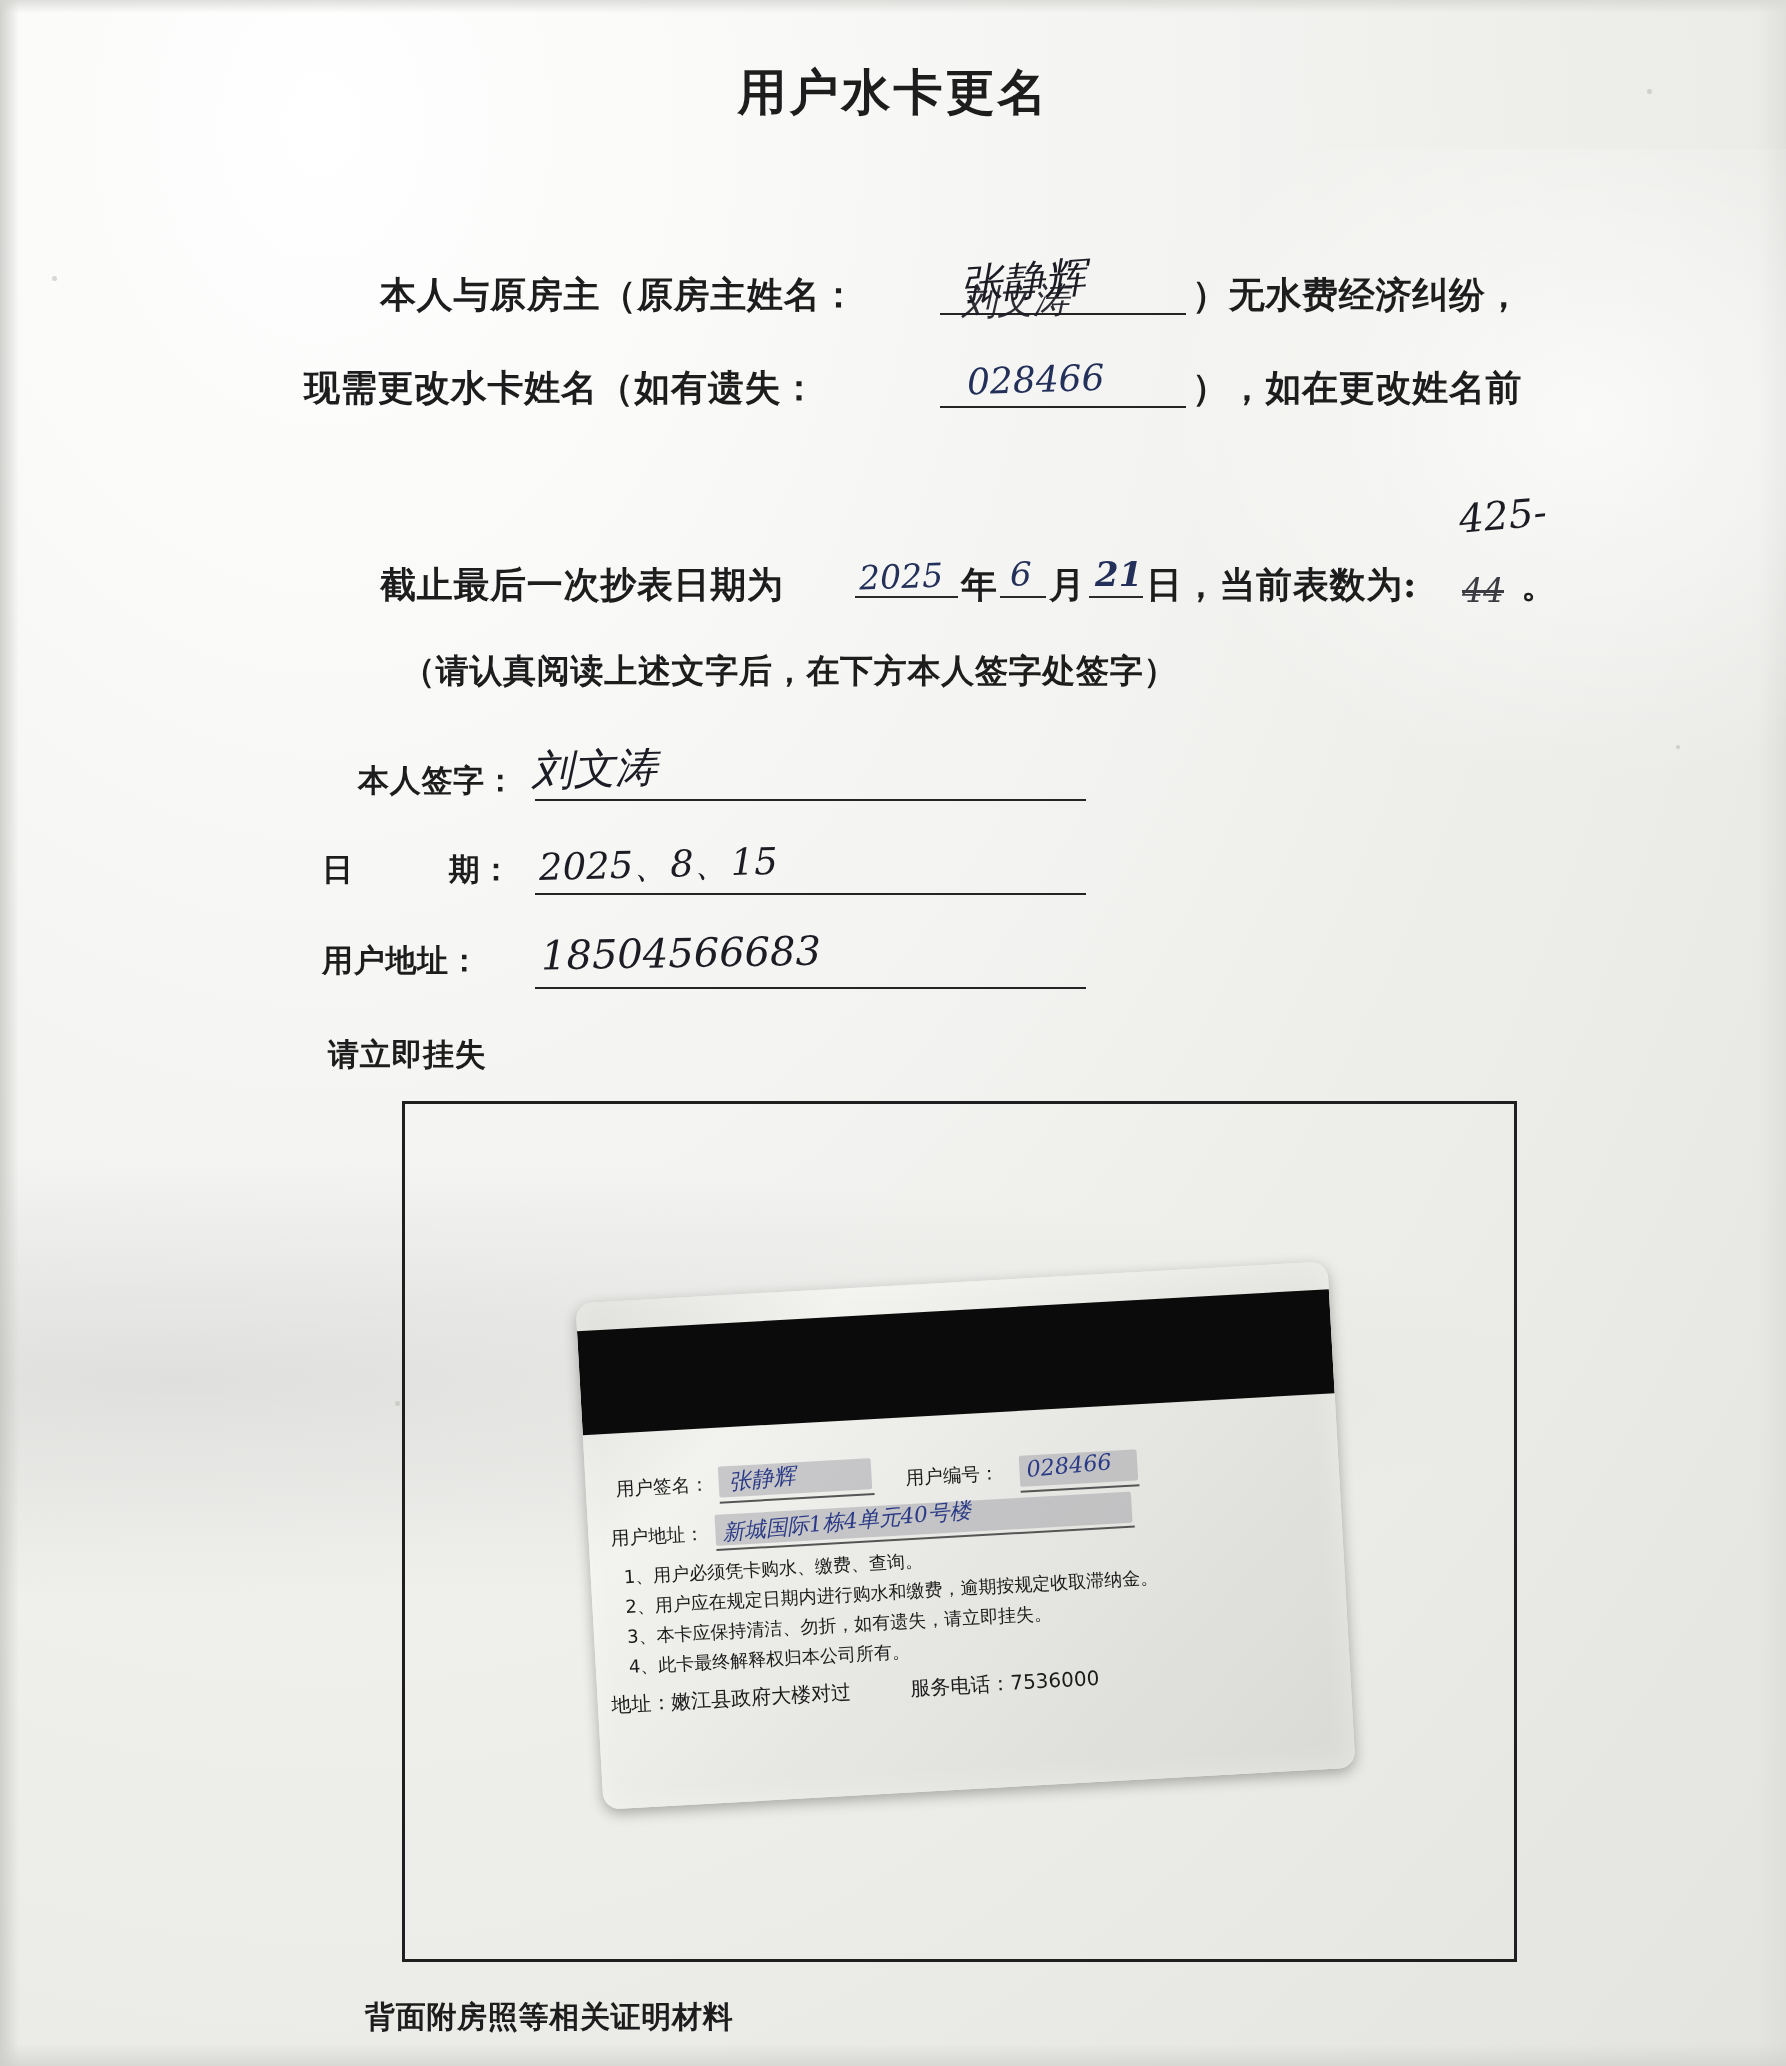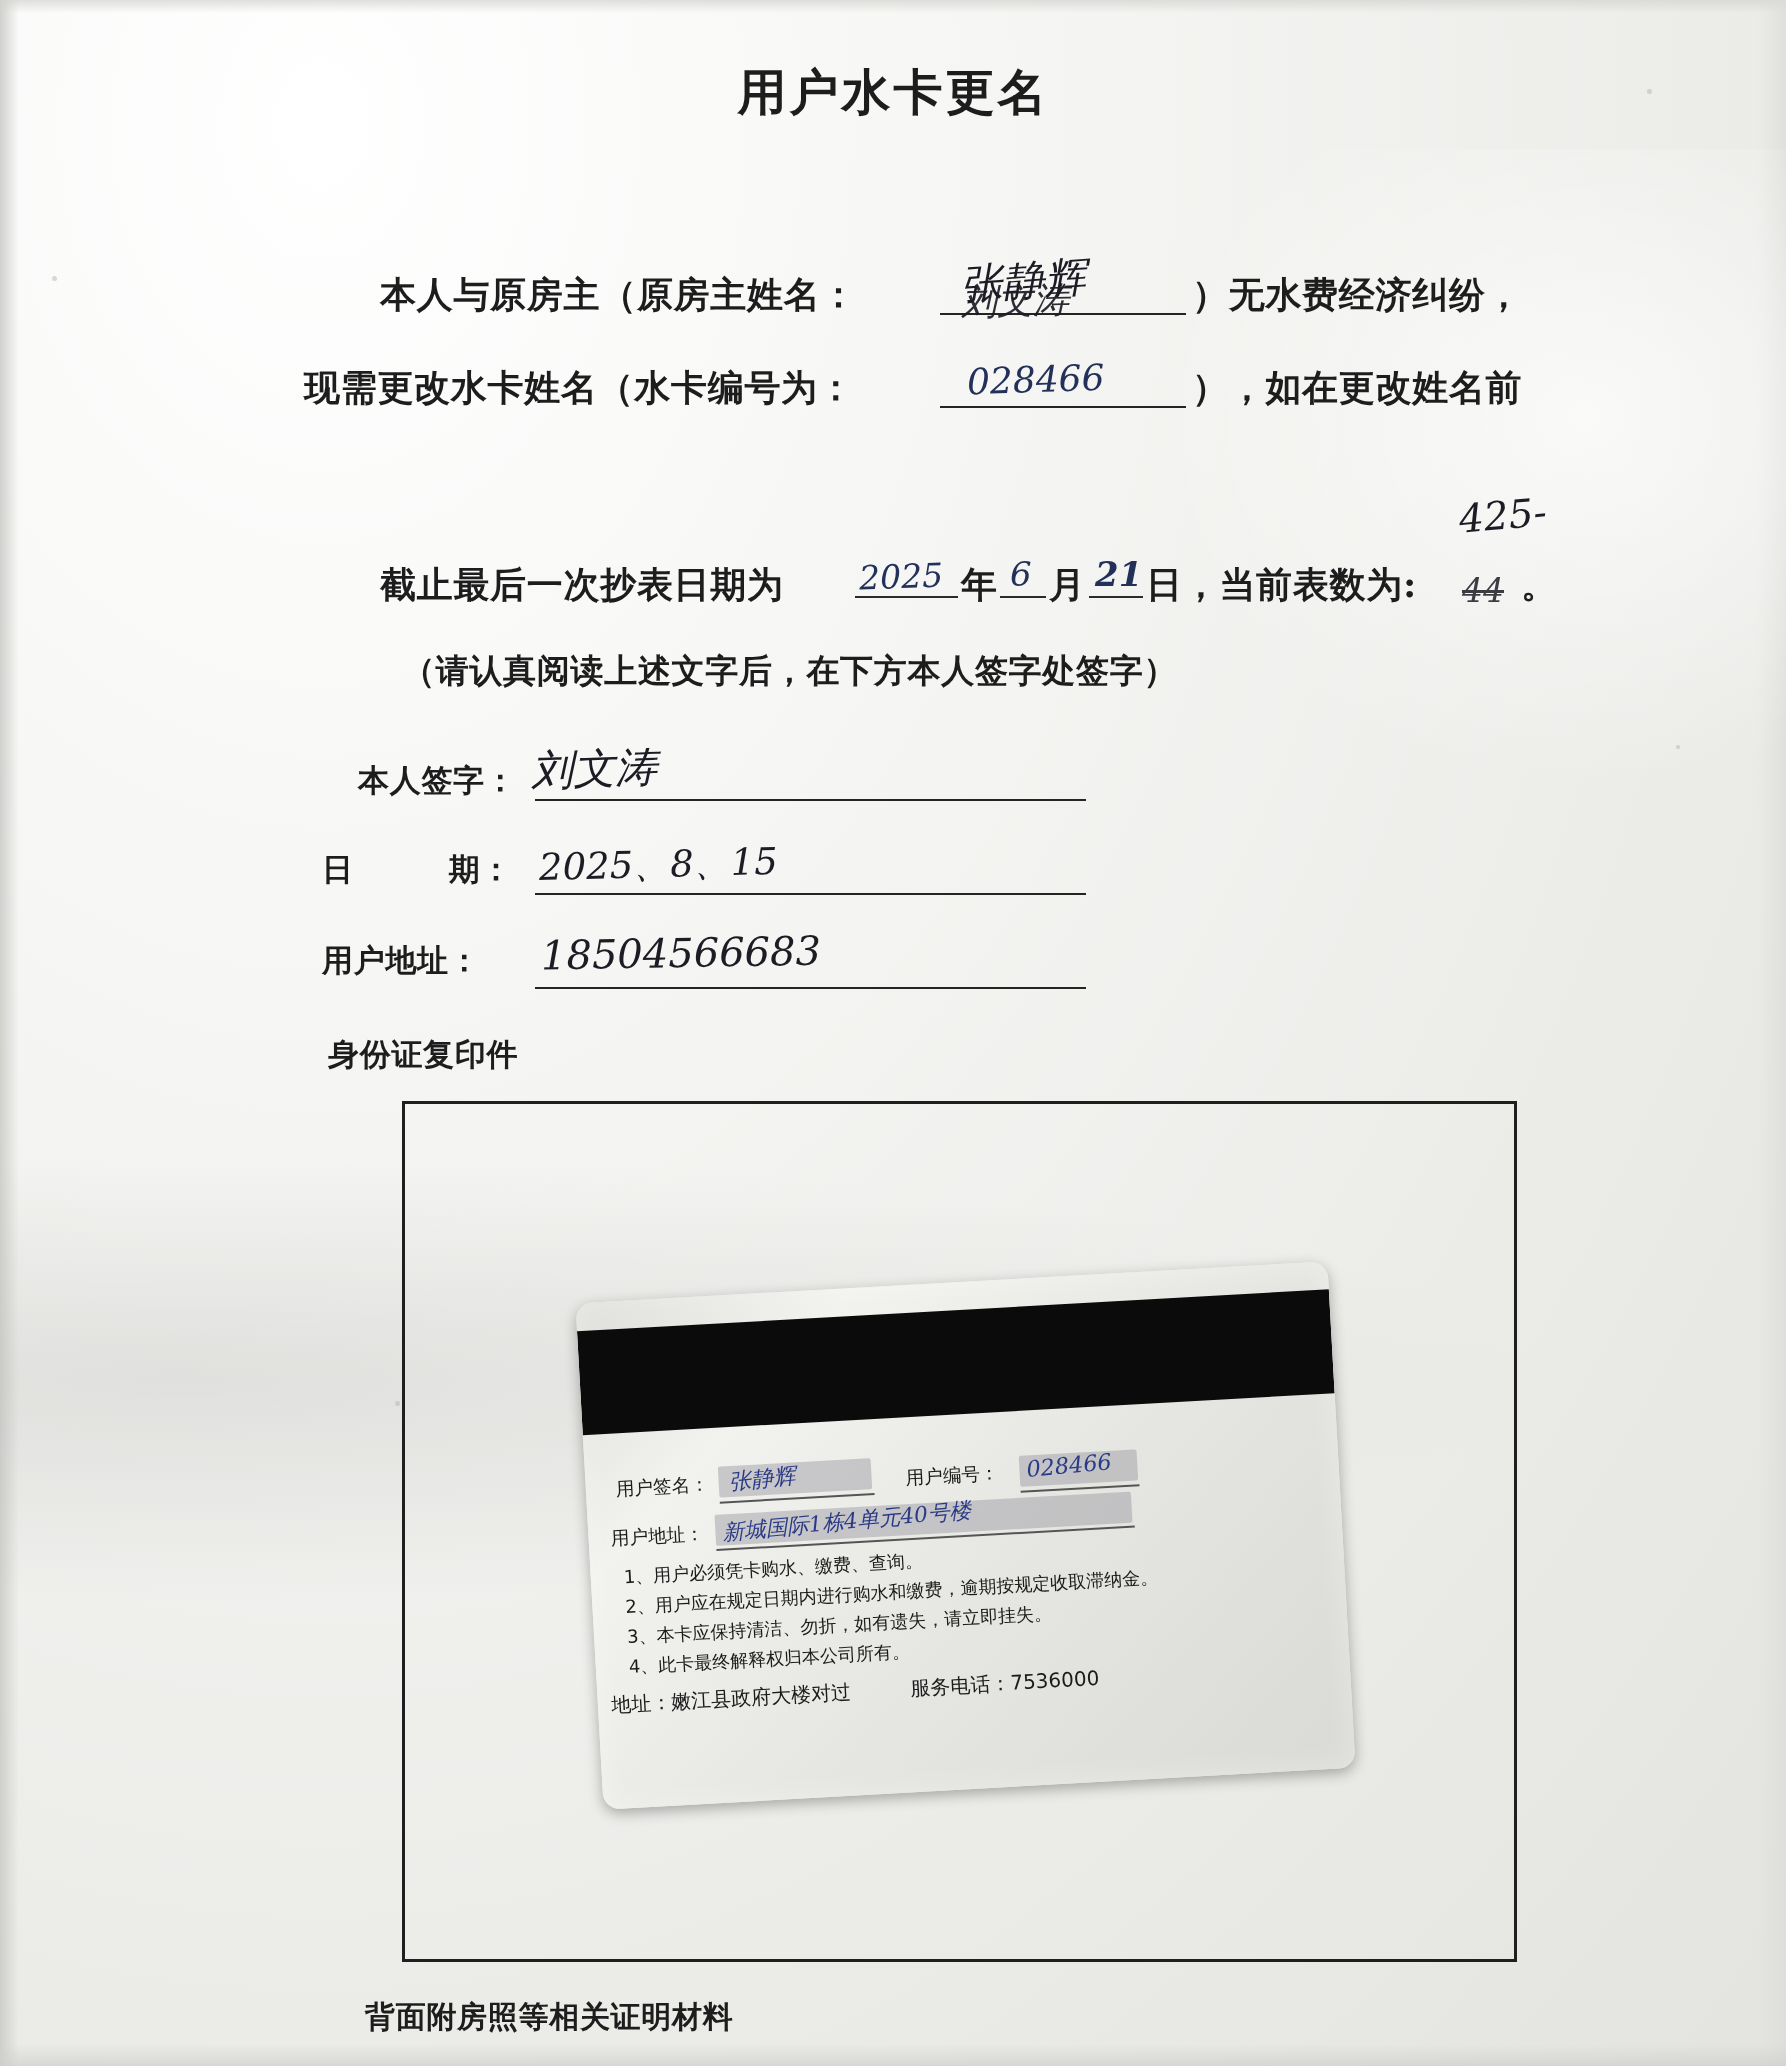--- a/index.html
+++ b/index.html
@@ -178,21 +178,21 @@
   <div class="dot" style="left:1676px;top:745px;width:3.7px;height:3.7px;"></div>
 
   <div id="title" class="printed">用户水卡更名</div>
 
   <div class="printed body-line" style="left:380px; top:276px;">本人与原房主（原房主姓名：</div>
   <div class="rule" style="left:940px; top:313px; width:246px;"></div>
   <div class="hand dark" style="left:960px; top:253px; font-size:42px; transform:rotate(-4deg);">张静辉</div>
   <div class="hand dark" style="left:961px; top:277px; font-size:36px; transform:rotate(-1.5deg); opacity:.92;">刘文涛</div>
   <div class="printed body-line" style="left:1192px; top:276px;">）无水费经济纠纷，</div>
 
-  <div class="printed body-line" style="left:304px; top:369px;">现需更改水卡姓名（水卡编号为：</div>
+  <div class="printed body-line" style="left:304px; top:369px;">现需更改水卡姓名（如有遗失：</div>
   <div class="rule" style="left:940px; top:406px; width:246px;"></div>
   <div class="hand blue" style="left:967px; top:359px; font-size:36px; transform:rotate(-2deg);">028466</div>
   <div class="printed body-line" style="left:1192px; top:369px;">），如在更改姓名前</div>
 
 
   <div class="printed body-line" style="left:380px; top:566px;">截止最后一次抄表日期为</div>
   <div class="hand blue" style="left:859px; top:557px; font-size:33px; transform:rotate(-2deg);">2025</div>
   <div class="rule thin" style="left:855px; top:596px; width:103px;"></div>
   <div class="printed body-line" style="left:961px; top:566px;">年</div>
   <div class="hand blue" style="left:1010px; top:554px; font-size:34px;">6</div>
@@ -212,21 +212,21 @@
   <div class="hand dark" style="left:531px; top:741px; font-size:42px; transform:rotate(-2deg);">刘文涛</div>
 
   <div class="printed small-label" style="left:322px; top:849px;">日　　　期：</div>
   <div class="rule" style="left:535px; top:893px; width:551px;"></div>
   <div class="hand dark" style="left:539px; top:840px; font-size:37px; transform:rotate(-1.5deg);">2025、8、15</div>
 
   <div class="printed small-label" style="left:322px; top:940px;">用户地址：</div>
   <div class="rule" style="left:535px; top:987px; width:551px;"></div>
   <div class="hand dark" style="left:541px; top:930px; font-size:40px; transform:rotate(-1deg);">18504566683</div>
 
-  <div class="printed small-label" style="left:328px; top:1034px;">身份证复印件</div>
+  <div class="printed small-label" style="left:328px; top:1034px;">请立即挂失</div>
 
   <div id="card-frame"></div>
 
   <div id="water-card">
     <div id="magstripe"></div>
 
     <div class="hl" style="left:133px; top:171px; width:153px; height:31px;"></div>
     <div class="card-txt" style="left:30px; top:175px;">用户签名：</div>
     <div class="card-hand" style="left:143px; top:170px; transform:rotate(-3deg);">张静辉</div>
     <div class="card-rule" style="left:133px; top:206px; width:155px;"></div>

